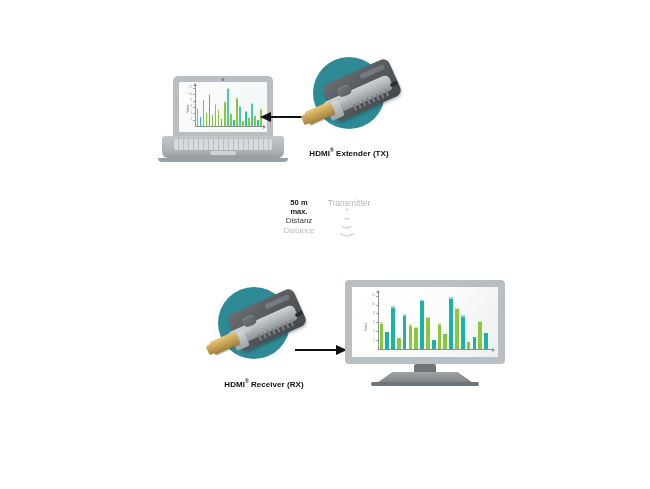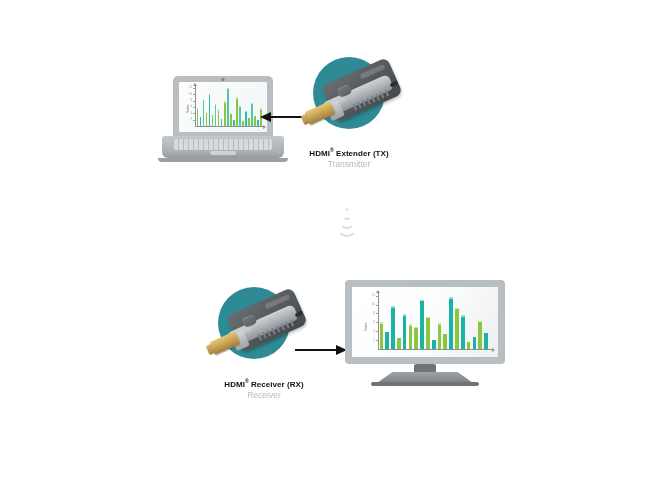--- a/index.html
+++ b/index.html
@@ -240,21 +240,21 @@
   }
   #wifi-icon .a1 { top:4px;  width:9px;  height:9px; }
   #wifi-icon .a2 { top:6.5px;width:15px; height:15px; }
   #wifi-icon .a3 { top:9px;  width:21px; height:21px; }
 
   
   .caption { position:absolute; text-align:center; width:160px; }
   .cap-title { font-size:8px; font-weight:bold; color:#111; line-height:11px; letter-spacing:.05px; }
   .cap-title sup { font-size:5px; vertical-align: super; }
   .cap-de { font-size:8.5px; color:#2b3034; line-height:11px; }
-  .cap-en { font-size:8.5px; color:#b6bbbf; line-height:11px; }
+  .cap-en { font-size:8.5px; color:#b6bbbf; line-height:11px;margin-top:39px; }
   #caption-tx { left: 269px; top: 145px; }
   #caption-rx { left: 184px; top: 376px; }
 </style>
 </head>
 <body>
 
 <div class="canvas">
 
   <div class="abs" id="laptop">
     <div class="lid">
@@ -349,20 +349,26 @@
     <div class="plug"></div>
   </div>
 
   <div class="caption" id="caption-tx">
     <div class="cap-title">
       <span>HDMI</span><sup>®</sup><span> Extender (TX)</span>
     </div>
     <div class="cap-en">Transmitter</div>
   </div>
 
+  <div class="abs" id="distance-block">
+    <div class="dist-line1">50 m</div>
+    <div class="dist-line2">max.</div>
+    <div class="dist-line3">Distanz</div>
+    <div class="dist-line4">Distance</div>
+  </div>
 
   <div class="abs" id="wifi-icon">
     <div class="dot"></div>
     <div class="arc a1"></div>
     <div class="arc a2"></div>
     <div class="arc a3"></div>
   </div>
 
   <div class="teal-circle" id="rx-circle"></div>
   <div class="dongle" id="rx-dongle">
@@ -382,21 +388,20 @@
     <div class="logo"></div>
     <div class="port"></div>
     <div class="neck"></div>
     <div class="plug"></div>
   </div>
 
   <div class="caption" id="caption-rx">
     <div class="cap-title">
       <span>HDMI</span><sup>®</sup><span> Receiver (RX)</span>
     </div>
-    <div class="cap-en">Receiver</div>
   </div>
 
   <div class="flow-arrow" id="arrow-rx-to-tv">
     <div class="shaft"></div>
     <div class="head"></div>
   </div>
 
   <div class="abs" id="tv">
     <div class="tv-frame">
       <div class="tv-screen">

